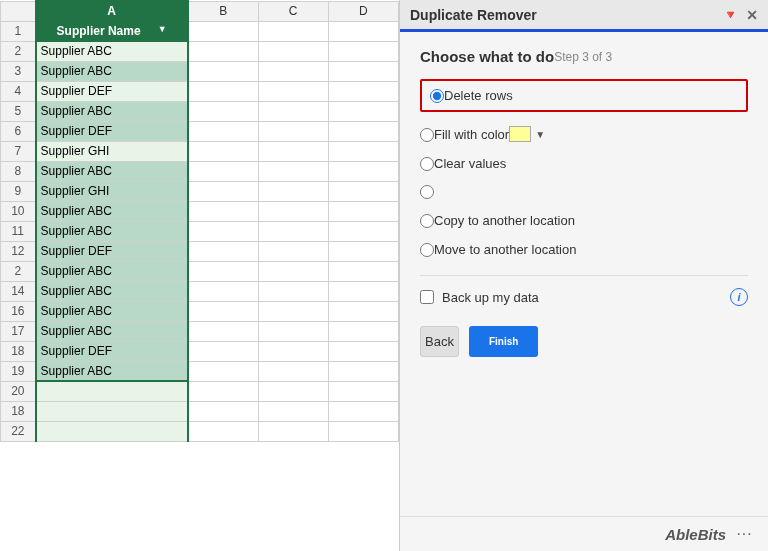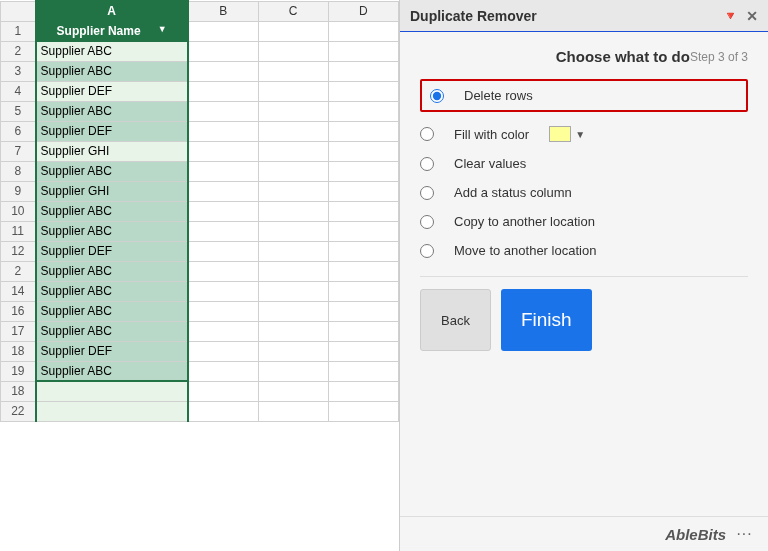--- a/index.html
+++ b/index.html
@@ -100,21 +100,21 @@
       flex-direction: column;
     }
 
     
     .panel-titlebar {
       background: #e8e8e8;
       padding: 6px 10px;
       display: flex;
       align-items: center;
       justify-content: space-between;
-      border-bottom: 1px solid #1d4ed8;
+      border-bottom: 3px solid #1d4ed8;
       min-height: 32px;
       text-align: center;
     }
 
     .panel-title {
       font-size: 14px;
       font-weight: 600;
       color: #333;
     }
 
@@ -138,21 +138,21 @@
     }
 
     
     .panel-content {
       padding: 16px 20px;
       flex: 1;
     }
 
     .section-header {
       display: flex;
-      justify-content: flex-end;
+      justify-content: flex-start;
       align-items: center;
       margin-bottom: 14px;
     }
 
     .section-title {
       font-size: 15px;
       font-weight: 600;
       color: #333;
     }
 
@@ -164,22 +164,22 @@
     
     .options-list {
       display: flex;
       flex-direction: column;
       gap: 10px;
       margin-bottom: 16px;
     }
 
     .option-item {
       display: flex;
-      align-items: center;
-      gap: 20px;
+      align-items: flex-end;
+      gap: 0;
       cursor: pointer;
       padding: 2px 0;
     }
 
     .option-item input[type="radio"] {
       accent-color: #1a73e8;
       width: 14px;
       height: 14px;
       cursor: pointer;
     }
@@ -256,35 +256,35 @@
     .button-row {
       display: flex;
       gap: 10px;
       margin-top: 4px;
     }
 
     .btn-back {
       background: #e0e0e0;
       border: 1px solid #ccc;
       border-radius: 3px;
-      padding: 6px 20px;
+      padding: 6px 4px;
       font-size: 13px;
       color: #333;
       cursor: pointer;
     }
 
     .btn-finish {
       background: #1a73e8;
       border: none;
       border-radius: 3px;
-      padding: 20px 20px;
-      font-size: 19px;
+      padding: 10px 20px;
+      font-size: 10px;
       color: white;
       cursor: pointer;
-      font-weight: 400;
+      font-weight: 700;
     }
 
     
     .panel-footer {
       padding: 8px 16px;
       display: flex;
       align-items: center;
       justify-content: flex-end;
       gap: 10px;
       border-top: 1px solid #ddd;
@@ -446,20 +446,27 @@
           <td class="col-d"></td>
         </tr>
         <tr class="row-highlighted last-data-row">
           <td class="row-num">19</td>
           <td class="col-a" style="border-left: 2px solid rgb(33, 115, 70); border-right: 2px solid rgb(33, 115, 70); border-bottom: 2px solid rgb(33, 115, 70); background: rgb(184, 217, 200);">Supplier ABC</td>
           <td class="col-b"></td>
           <td class="col-c"></td>
           <td class="col-d"></td>
         </tr>
         <tr>
+          <td class="row-num">20</td>
+          <td class="col-a" style="border-left: 2px solid rgb(33, 115, 70); border-right: 2px solid rgb(33, 115, 70);"></td>
+          <td class="col-b"></td>
+          <td class="col-c"></td>
+          <td class="col-d"></td>
+        </tr>
+        <tr>
           <td class="row-num">18</td>
           <td class="col-a" style="border-left: 2px solid rgb(33, 115, 70); border-right: 2px solid rgb(33, 115, 70);"></td>
           <td class="col-b"></td>
           <td class="col-c"></td>
           <td class="col-d"></td>
         </tr>
         <tr>
           <td class="row-num">22</td>
           <td class="col-a" style="border-left: 2px solid rgb(33, 115, 70); border-right: 2px solid rgb(33, 115, 70);"></td>
           <td class="col-b"></td>
@@ -503,36 +510,42 @@
         </div>
       </div>
 
       <div class="option-item">
         <input type="radio" name="action" style="">
         <span class="option-label">Clear values</span>
       </div>
 
       <div class="option-item">
         <input type="radio" name="action" style="">
-        <span class="option-label">Add a status column</span>
       </div>
 
       <div class="option-item">
         <input type="radio" name="action" style="">
         <span class="option-label">Copy to another location</span>
       </div>
 
       <div class="option-item">
         <input type="radio" name="action" style="">
         <span class="option-label">Move to another location</span>
       </div>
     </div>
 
     <hr class="divider">
 
+    <div class="backup-row">
+      <div class="backup-left">
+        <input type="checkbox" class="backup-checkbox" style="">
+        <span class="option-label">Back up my data</span>
+      </div>
+      <div class="info-icon">i</div>
+    </div>
 
     <div class="button-row">
       <button class="btn-back">Back</button>
       <button class="btn-finish">Finish</button>
     </div>
   </div>
 
   <div class="panel-footer">
     <span class="ablebits-logo">AbleBits</span>
     <span class="ablebits-menu">···</span>

